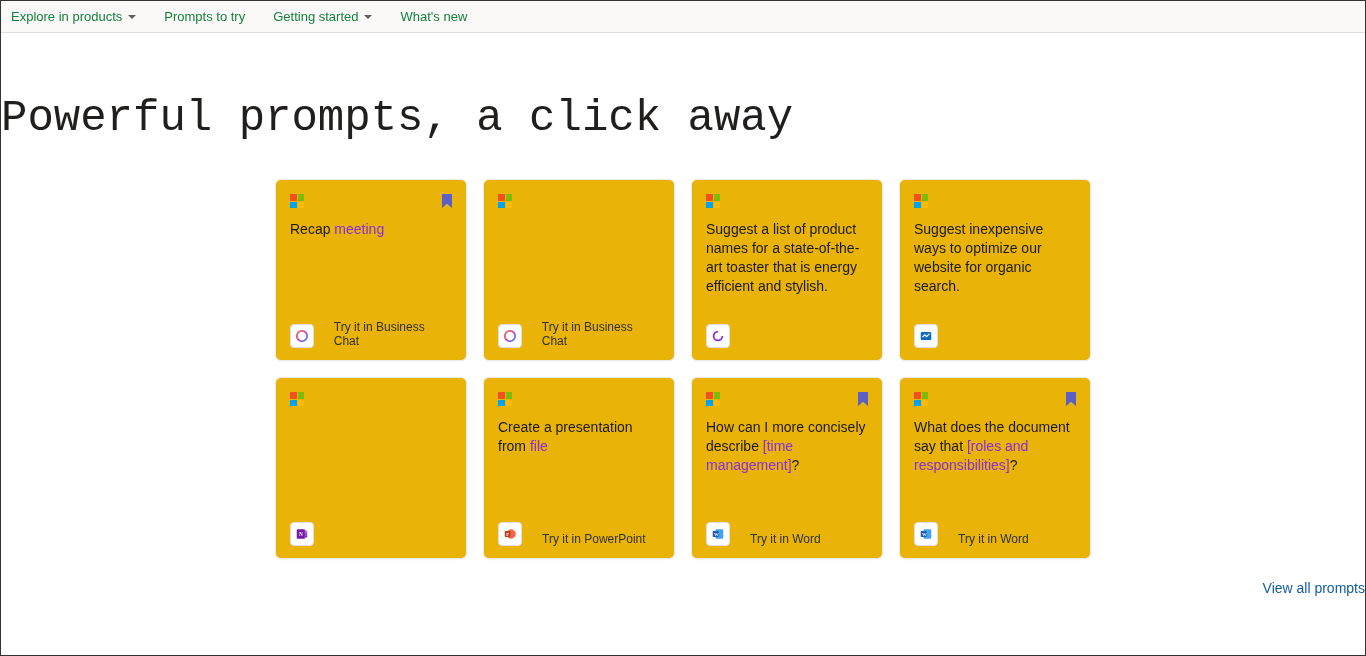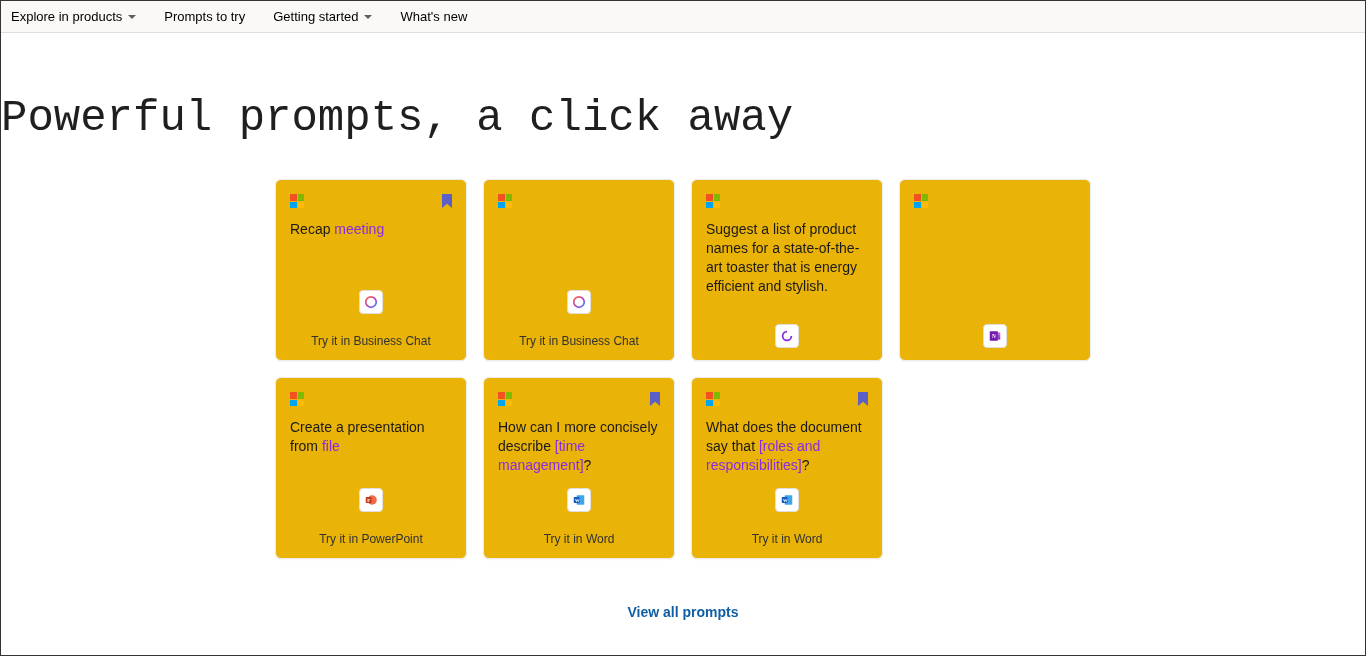--- a/index.html
+++ b/index.html
@@ -20,21 +20,21 @@
     padding: 0 8px;
     gap: 24px;
     font-size: 13px;
     background: #faf9f8;
   }
   .topnav-item {
     display: flex;
     align-items: center;
     gap: 4px;
     cursor: pointer;
-    color: #000000;
+    color: #15803d;
     padding: 4px 2px;
   }
   .chev-down {
     display: inline-block;
     width: 0; height: 0;
     border-left: 4px solid transparent;
     border-right: 4px solid transparent;
     border-top: 4px solid #605e5c;
     margin-left: 2px;
   }
@@ -94,41 +94,39 @@
     line-height: 1.35;
     margin-top: 8px;
     flex: 1;
     color: #1b1a19;
   }
   .card-text .hl {
     color: #8a2be2;
   }
   .card-foot {
     display: flex;
-    align-items: center;
+    align-items: flex-end;
     gap: 20px;
     font-size: 12px;
     color: #323130;
     margin-top: 8px;
-    flex-direction: column;
   }
   .app-icon {
     width: 24px; height: 24px;
     border: 1px solid #e1dfdd;
     border-radius: 4px;
     display: flex;
     align-items: center;
     justify-content: center;
     background: #fff;
   }
   .app-icon svg { width: 14px; height: 14px; }
   .view-all {
-    text-align: center;
-    margin-top: 44px;
-    font-weight: bold;
+    text-align: right;
+    margin-top: 20px;
   }
   .view-all a {
     color: #115ea3;
     font-size: 14px;
     text-decoration: none;
     cursor: pointer;
   }
 </style>
 </head>
 <body>
@@ -227,20 +225,39 @@
     </div>
     <div class="card">
       <div class="card-head">
         <div class="ms-logo">
           <span></span>
           <span></span>
           <span></span>
           <span></span>
         </div>
       </div>
+      <div class="card-text"><span>Suggest inexpensive ways to optimize our website for organic search.</span></div>
+      <div class="card-foot">
+        <div class="app-icon">
+          <svg viewBox="0 0 24 24">
+            <rect x="3" y="5" width="18" height="14" rx="2" fill="#0f6cbd"></rect>
+            <path d="M6 14l4-4 3 3 5-5" stroke="#fff" stroke-width="2" fill="none"></path>
+          </svg>
+        </div>
+      </div>
+    </div>
+    <div class="card">
+      <div class="card-head">
+        <div class="ms-logo">
+          <span></span>
+          <span></span>
+          <span></span>
+          <span></span>
+        </div>
+      </div>
       <div class="card-foot">
         <div class="app-icon">
           <svg viewBox="0 0 24 24">
             <rect x="3" y="4" width="14" height="16" rx="1" fill="#7719aa"></rect>
             <rect x="17" y="6" width="4" height="4" fill="#b366d9"></rect>
             <rect x="17" y="10" width="4" height="4" fill="#9a4dce"></rect>
             <rect x="17" y="14" width="4" height="4" fill="#8033c3"></rect>
             <text x="7" y="16" font-size="9" fill="#fff" font-family="Segoe UI" font-weight="bold">N</text>
           </svg>
         </div>

